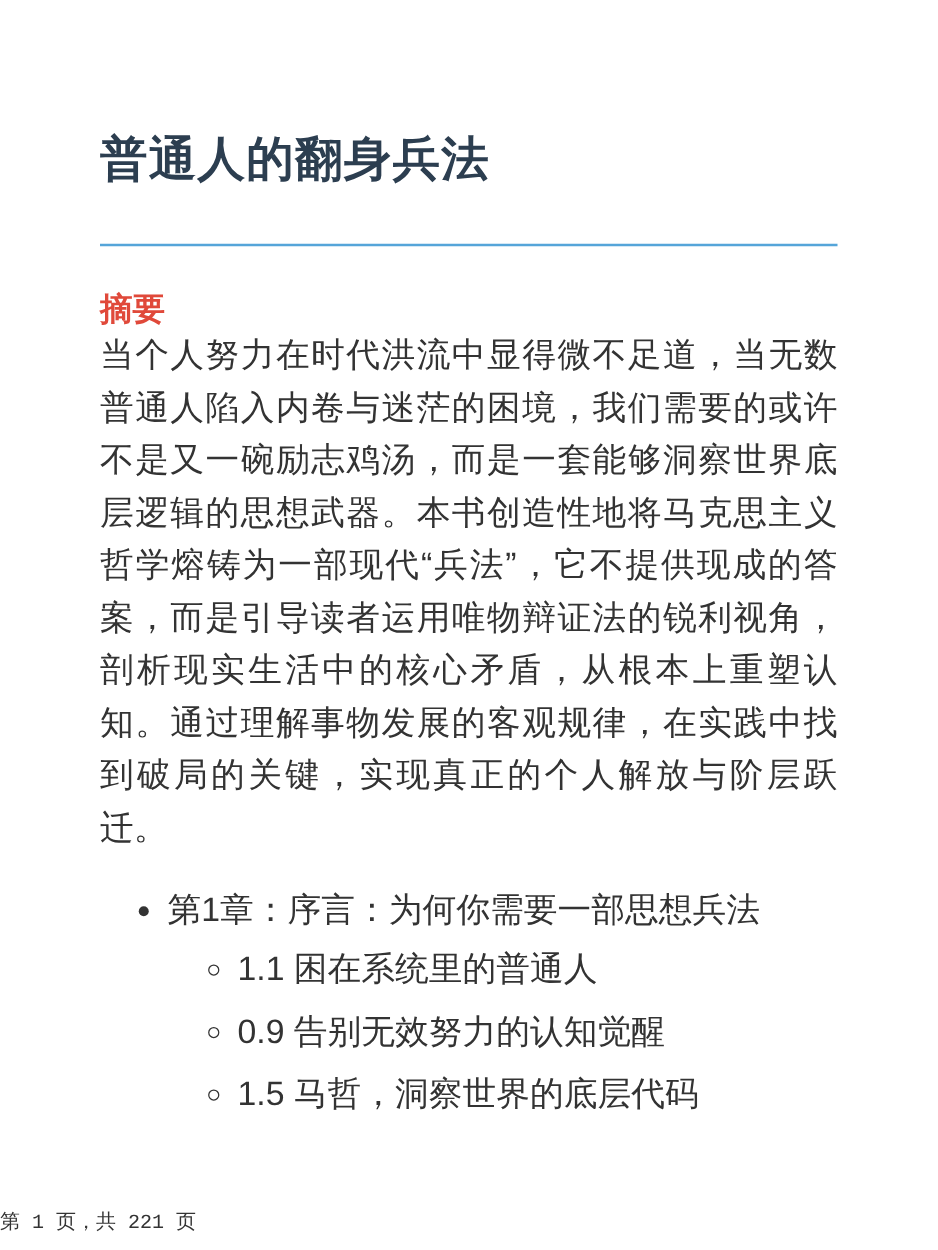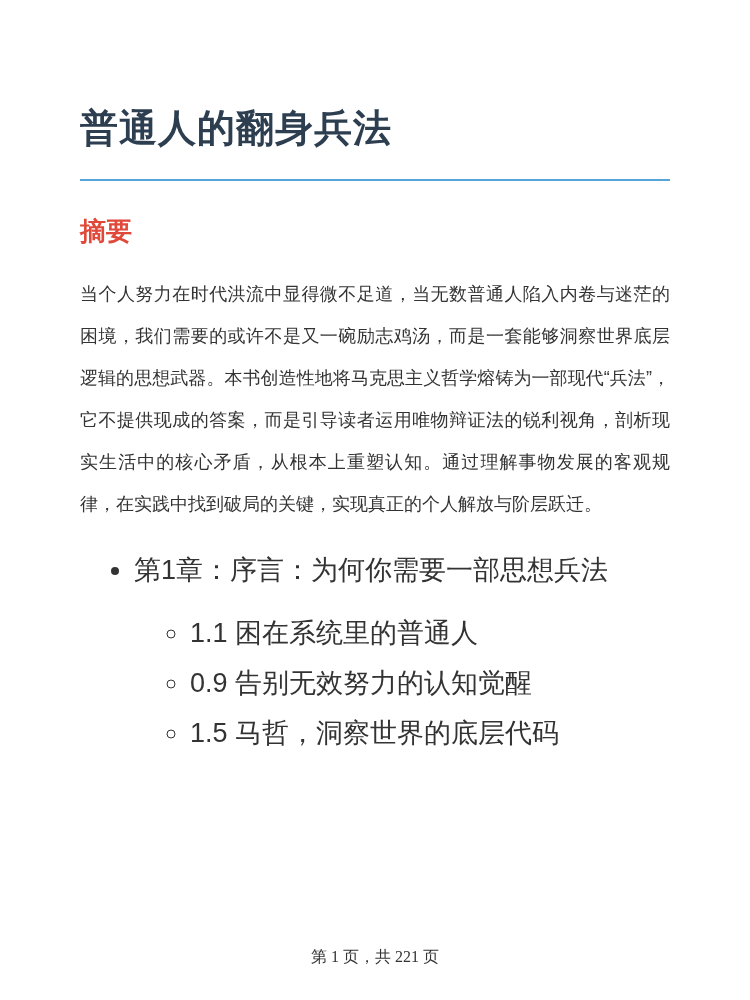--- a/index.html
+++ b/index.html
@@ -23,70 +23,68 @@
     background: var(--page-background);
     padding: 104px 80px 0 80px;
     overflow: hidden;
   }
   .doc-title {
     font-size: 38px;
     line-height: 1.28;
     font-weight: 700;
     color: var(--title-text);
     letter-spacing: 1px;
-    padding-bottom: 26px;
+    padding-bottom: 42px;
     border-bottom: 2px solid var(--title-rule);
   }
   .section-heading {
     font-size: 26px;
     line-height: 1.25;
     font-weight: 700;
     color: var(--section-heading);
     margin-top: 34px;
   }
   .abstract-body {
-    margin-top: 26px;
-    font-size: 18px;
+    font-size: 27px;
     line-height: 42px;
     color: var(--body-text);
     text-align: justify;
     text-justify: inter-character;
   }
   .toc-heading {
     margin-top: 18px;
   }
   ul.toc-chapters {
     list-style: disc;
     margin-top: 24px;
     padding-left: 54px;
     color: var(--body-text);
   }
   li.toc-chapter {
     font-size: 27px;
     line-height: 43px;
   }
   ul.toc-sections {
     list-style: circle;
-    margin-top: 20px;
+    margin-top: 4px;
     padding-left: 56px;
   }
   li.toc-section {
     font-size: 27px;
     line-height: 43px;
     margin-bottom: 7px;
   }
   .page-footer {
     position: absolute;
     left: 0;
     right: 0;
-    bottom: 32px;
-    text-align: center;
+    bottom: 12px;
     font-size: 16px;
     color: var(--footer-text);
-    font-family: Liberation Serif, serif;
+    font-family: Liberation Mono, monospace;
   }
 </style>
 </head>
 <body>
 
 <div class="page">
 
   <h1 class="doc-title">普通人的翻身兵法</h1>
 
   <h2 class="section-heading">摘要</h2>

